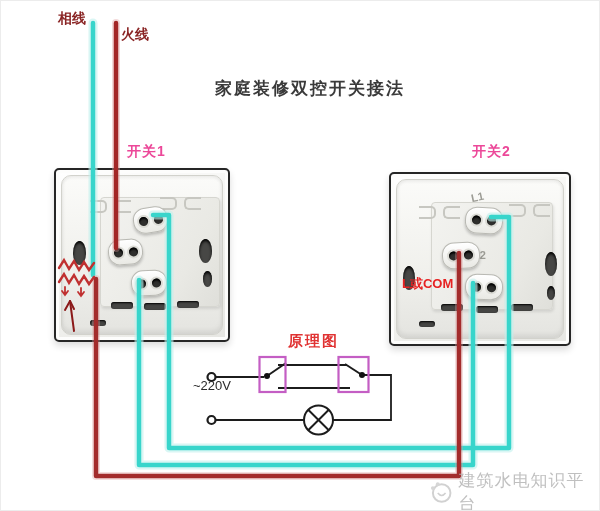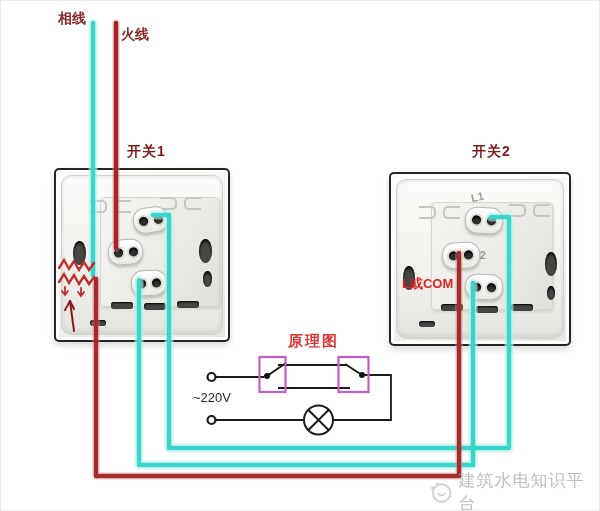--- a/index.html
+++ b/index.html
@@ -42,21 +42,21 @@
     box-shadow:inset 0 1px 2px #000;}
   .clip-l{position:absolute;width:15px;height:9px;border:2px solid #c7c7c1;
     border-right:none;border-radius:5px 0 0 5px;}
   .clip-r{position:absolute;width:15px;height:9px;border:2px solid #c7c7c1;
     border-left:none;border-radius:0 5px 5px 0;}
   .molded{position:absolute;color:#9c9c95;font-weight:bold;font-size:11px;}
 
   
   .wire-lbl{font-size:14px;font-weight:bold;color:#8a2525;z-index:6;}
   .title{font-size:17px;font-weight:bold;color:#3a3a3a;letter-spacing:2px;z-index:6;}
-  .sw-lbl{font-size:14px;font-weight:bold;color:#7f1d1d;z-index:6;letter-spacing:1px;}
+  .sw-lbl{font-size:14px;font-weight:bold;color:#ec4899;z-index:6;letter-spacing:1px;}
   .com-lbl{font-size:13px;font-weight:bold;color:#e62222;z-index:6;}
   .sch-title{font-size:15px;font-weight:bold;color:#e03333;letter-spacing:2px;z-index:6;}
   .voltage{font-size:13px;color:#2a2a2a;z-index:6;}
   .note{
     position:absolute;left:39px;top:330px;width:56px;height:58px;border-radius:50%;
     border:2px solid #8b1a1a;background:#fffefd;color:#8b1a1a;
     font-size:11.5px;font-weight:bold;line-height:1.2;
     display:flex;align-items:center;justify-content:center;text-align:center;
     white-space:pre-line;z-index:6;
   }
@@ -182,29 +182,30 @@
 
     <g stroke="#8b1a1a" stroke-width="2" fill="none" stroke-linecap="round">
       <path d="M73,330 L69,300"></path>
       <path d="M69,300 L64,309 M69,300 L73,308"></path>
     </g>
   </svg>
 
   <div class="lbl wire-lbl" style="left:57px;top:9px;">相线</div>
   <div class="lbl wire-lbl" style="left:120px;top:25px;">火线</div>
 
+  <div class="lbl title" style="left:214px;top:76px;">家庭装修双控开关接法</div>
 
   <div class="lbl sw-lbl" style="left:126px;top:142px;">开关1</div>
   <div class="lbl sw-lbl" style="left:471px;top:142px;">开关2</div>
 
   <div class="lbl com-lbl" style="left:401px;top:248px;margin-top:26px;">L或COM</div>
 
 
   <div class="lbl sch-title" style="left:287px;top:331px;font-family:Liberation Serif, serif;">原理图</div>
-  <div class="lbl voltage" style="left:192px;top:389px;">~220V</div>
+  <div class="lbl voltage" style="left:192px;top:377px;">~220V</div>
 
   <div class="watermark">
     <svg width="26" height="26" viewBox="0 0 26 26">
       <circle cx="14" cy="14" r="9" fill="none" stroke="#c9c9c9" stroke-width="2"></circle>
       <circle cx="5" cy="9" r="2" fill="#cfcfcf"></circle>
       <circle cx="10" cy="5" r="2" fill="#cfcfcf"></circle>
       <path d="M10,14 q4,5 8,0" fill="none" stroke="#c9c9c9" stroke-width="1.6"></path>
     </svg>
     <span class="watermark-text">建筑水电知识平台</span>
   </div>

